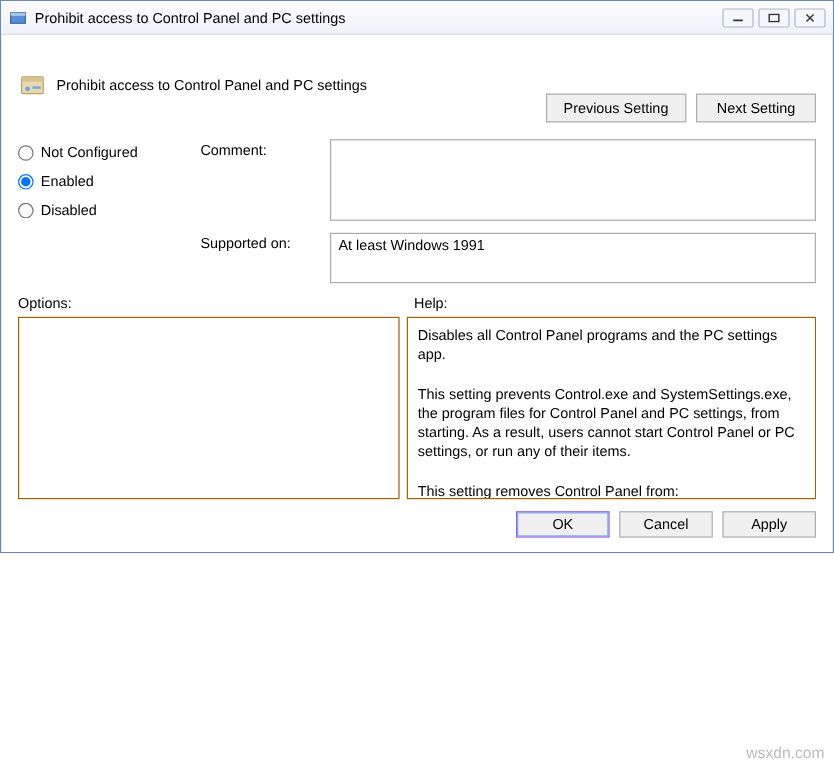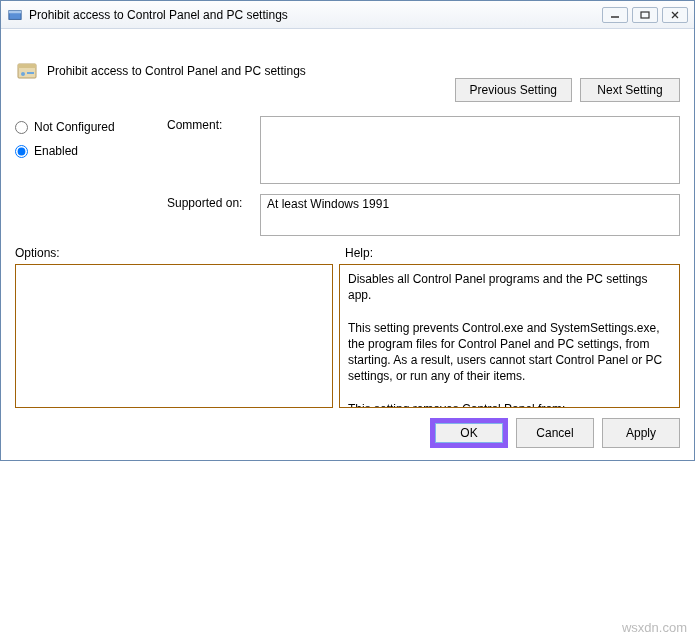--- a/index.html
+++ b/index.html
@@ -63,21 +63,21 @@
     }
     .row1 {
       display: flex;
       padding: 10px 14px 0 14px;
       gap: 12px;
     }
     .state-col { width: 140px; display: flex; flex-direction: column; gap: 10px; padding-top: 4px;}
     .radio-row { display: flex; align-items: center; gap: 6px; font-size: 12px; }
     .radio-row input { width: 13px; height: 13px; }
     .fields-col { flex: 1; display: flex; flex-direction: column; gap: 10px; }
-    .field-row { display: flex; gap: 13px; align-items: flex-start; justify-content: center; }
+    .field-row { display: flex; gap: 28px; align-items: flex-start; justify-content: center; }
     .field-label { width: 80px; text-align: left; padding-top: 2px; }
     .comment-box {
       flex: 1;
       height: 68px;
       border: 1px solid #adadad;
       background: #fff;
       resize: none;
       font-family: inherit;
       font-size: 12px;
       padding: 2px 4px;
@@ -124,21 +124,21 @@
     }
     .footer button {
       width: 78px;
       padding: 3px 0;
       border: 1px solid #adadad;
       background: #f0f0f0;
       font-size: 12px;
       cursor: pointer;
     }
     .footer button.primary {
-      border: 5px solid #8b5cf6;
+      border: 1px solid #8b5cf6;
       box-shadow: inset 0 0 0 1px #7eb4ea;
     }
     .watermark {
       position: absolute;
       right: 8px; bottom: 0;
       font-size: 13px; color: #bbb;
     }
   </style>
 </head>
 <body>
@@ -190,20 +190,24 @@
   <div class="row1">
     <div class="state-col">
       <label class="radio-row">
         <input type="radio" name="st" style="">
         <span>Not Configured</span>
       </label>
       <label class="radio-row">
         <input type="radio" name="st" checked="" style="">
         <span>Enabled</span>
       </label>
+      <label class="radio-row">
+        <input type="radio" name="st" style="">
+        <span>Disabled</span>
+      </label>
     </div>
     <div class="fields-col">
       <div class="field-row">
         <span class="field-label">Comment:</span>
         <textarea class="comment-box" style=""></textarea>
       </div>
       <div class="field-row">
         <span class="field-label">Supported on:</span>
         <div class="supported-box">At least Windows 1991</div>
       </div>

